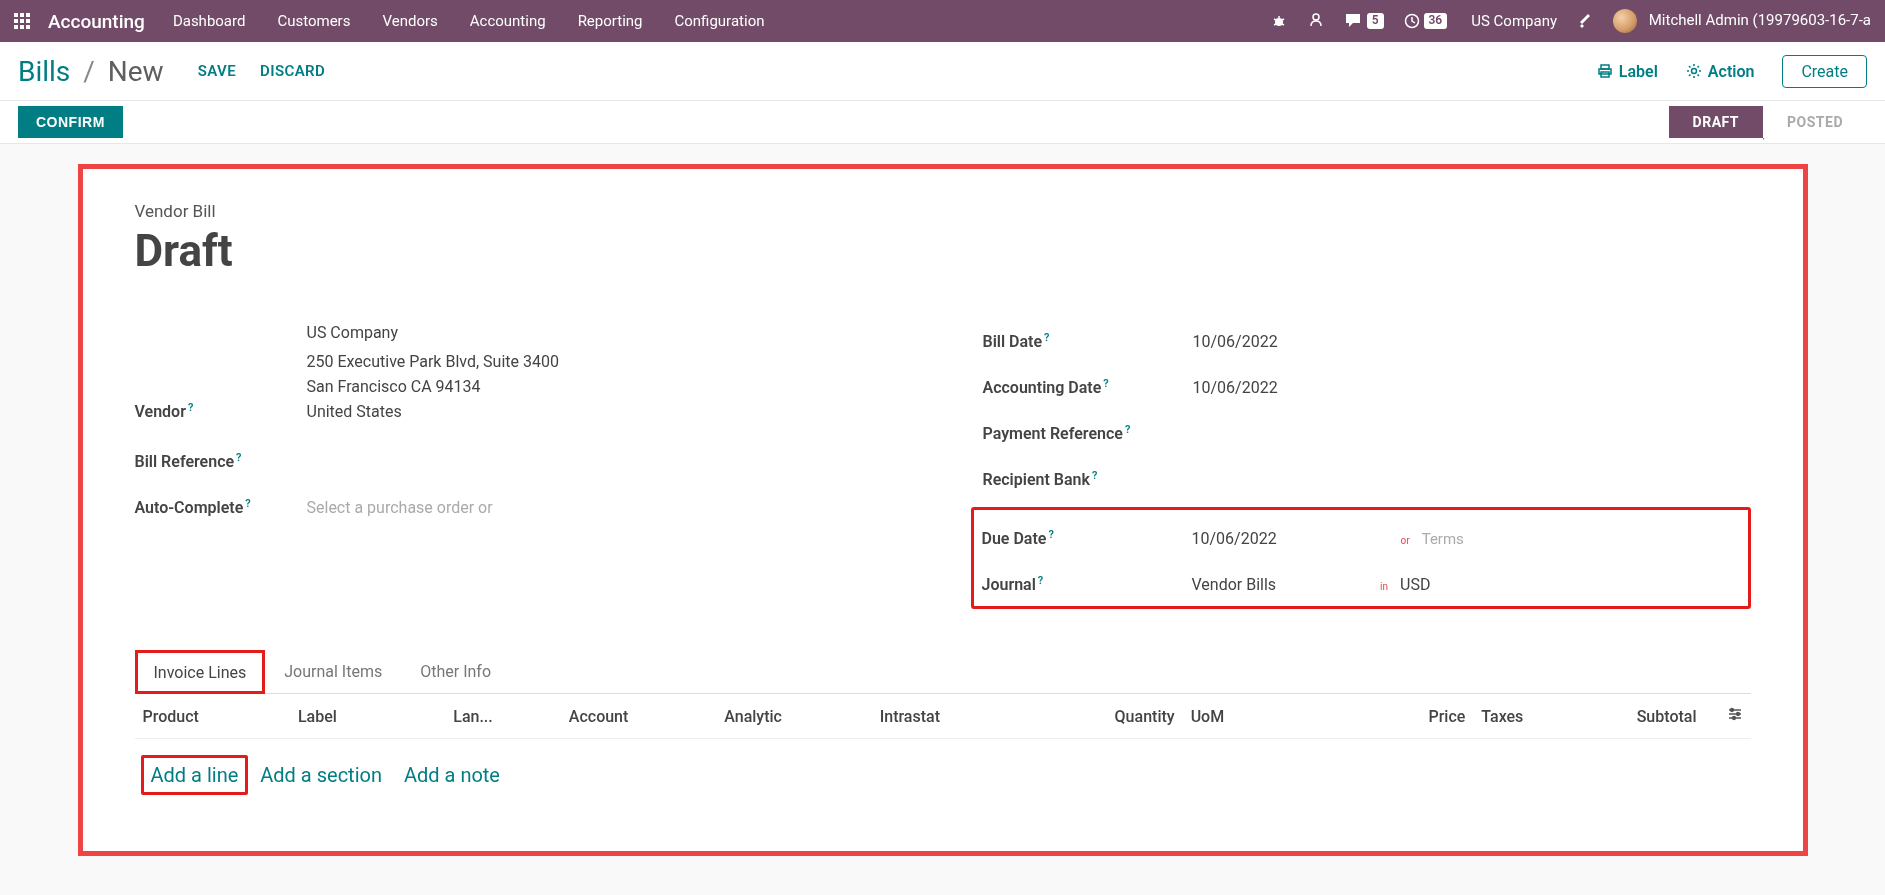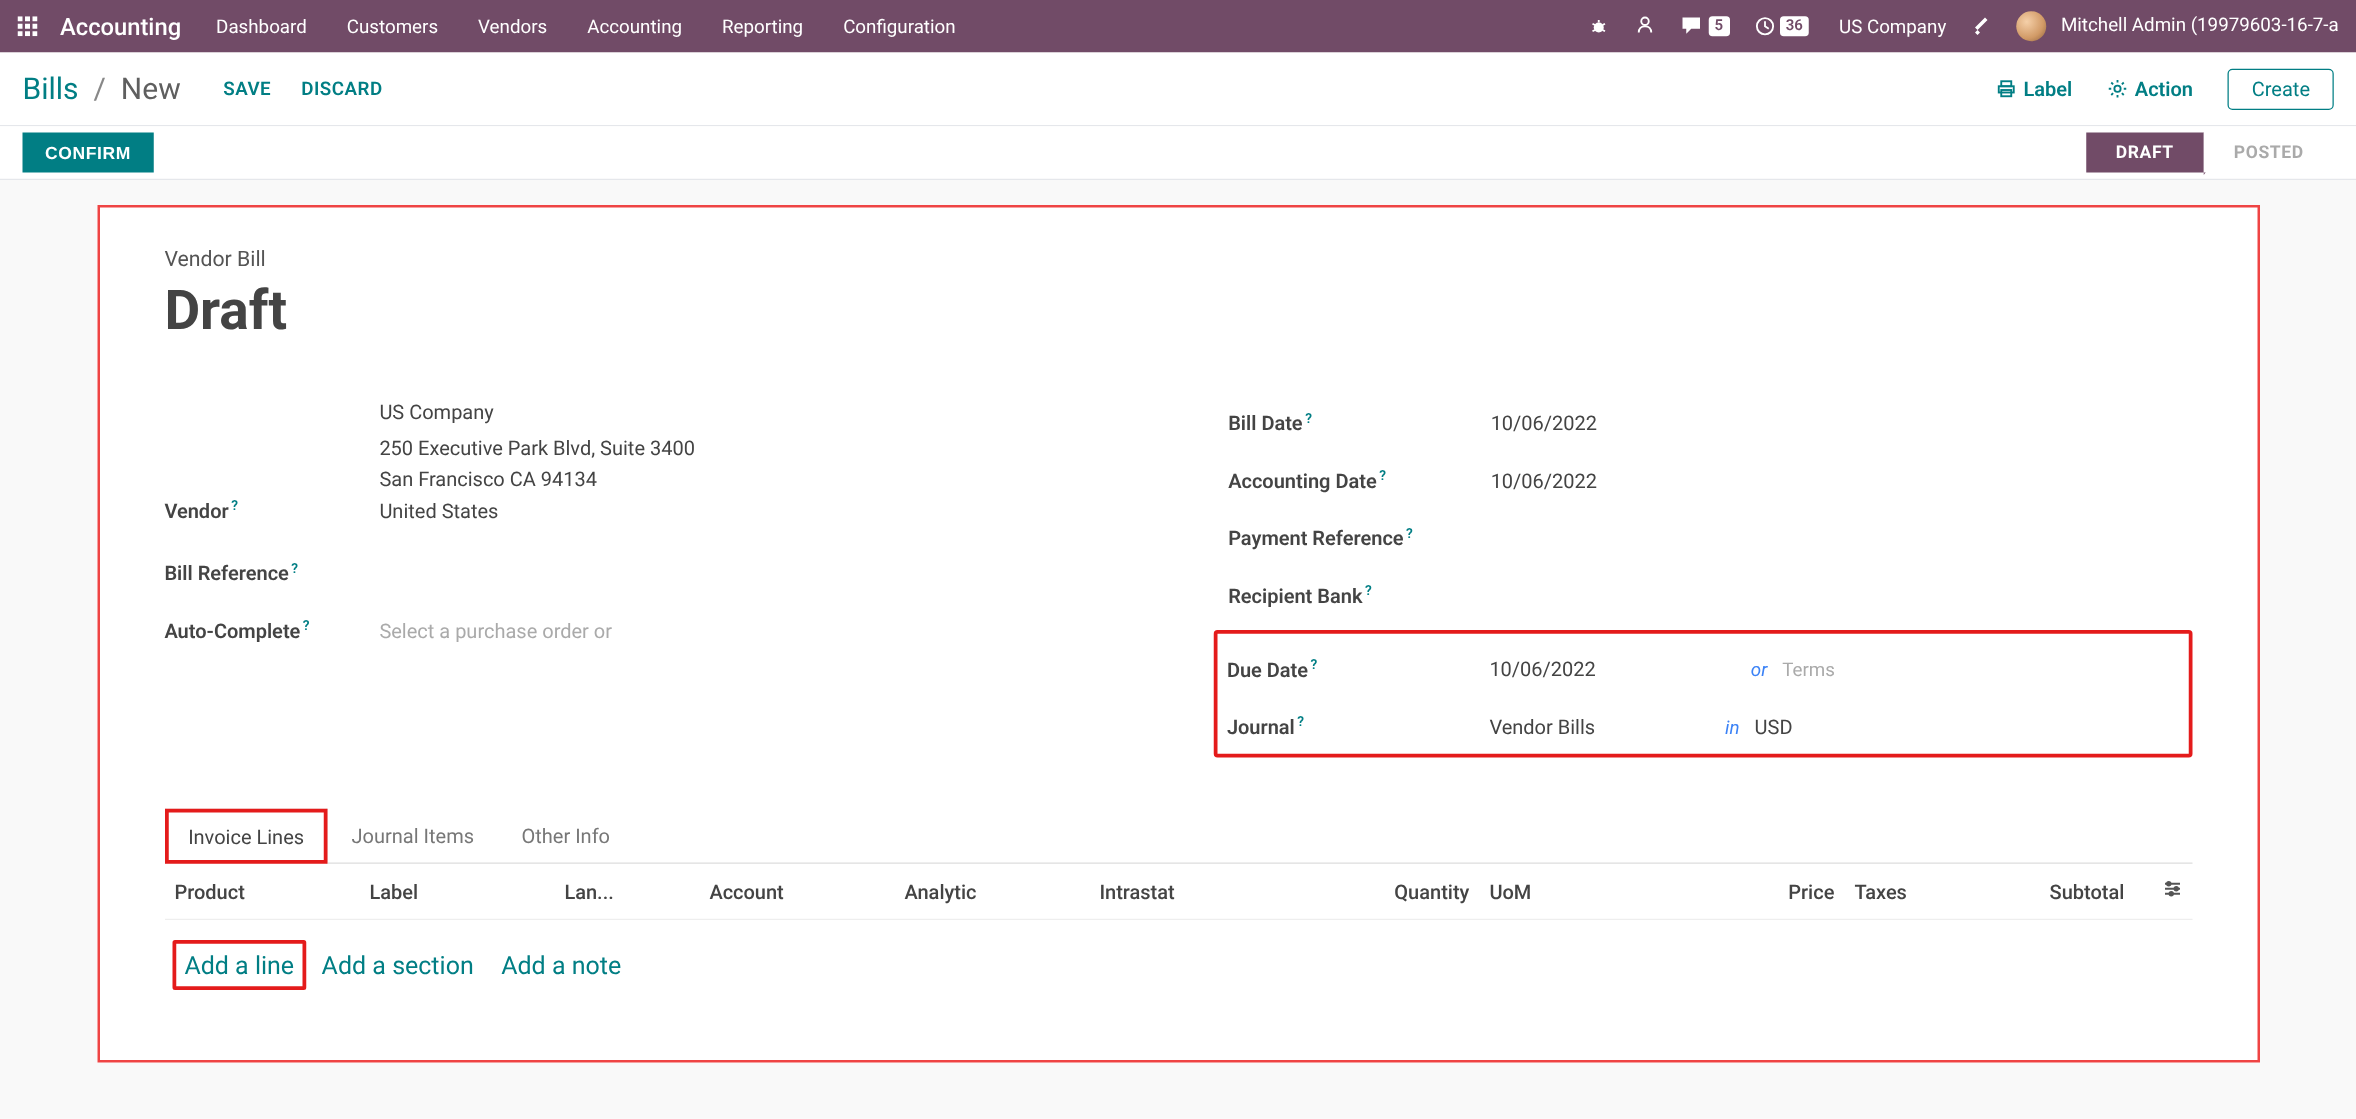--- a/index.html
+++ b/index.html
@@ -70,21 +70,21 @@
 
 .control-bar {
   background: #fff;
   border-bottom: 1px solid #e5e7eb;
   height: 58px;
   display: flex;
   align-items: center;
   padding: 0 18px;
 }
 .breadcrumb {
-  font-size: 24px;
+  font-size: 28px;
   color: #5f5f5f;
 }
 .breadcrumb .bc-link { color: #017e84; cursor:pointer; }
 .breadcrumb .bc-sep { color: #888; margin: 0 6px; }
 .cp-actions {
   margin-left: 34px;
   display: flex;
   gap: 24px;
 }
 .cp-actions .cp-btn {
@@ -164,21 +164,21 @@
 }
 .step.inactive { color: #aaa; background:#fff; }
 
 .sheet-wrap {
   display: flex;
   justify-content: center;
   padding: 20px 0 40px 0;
 }
 .sheet {
   background: #fff;
-  border: 2px solid #ef4444;
+  border: 5px solid #ef4444;
   width: 1730px;
   padding: 32px 52px 40px 52px;
   box-sizing: border-box;
 }
 .kicker {
   font-size: 17px;
   color: #555;
   margin-bottom: 4px;
 }
 .title {
@@ -212,21 +212,21 @@
   vertical-align: super;
   margin-left: 2px;
   cursor: help;
 }
 .form-value {
   flex: 1;
   font-size: 16px;
   color: #444;
 }
 .form-value .placeholder { color: #aaa; }
-.inline-su { color:#3b82f6; margin: 0 8px; font-size:15px;font-style:italic; }
+.inline-su { color:#ef4444; margin: 0 8px; font-size:10px; }
 .inline-term { color:#aaa; font-size:15px; }
 .red-box {
   border: 3px solid #e41b1b;
   border-radius: 3px;
   padding: 10px 8px 6px 8px;
   margin-left:-12px;
 }
 
 .tabs {
   display: flex;

